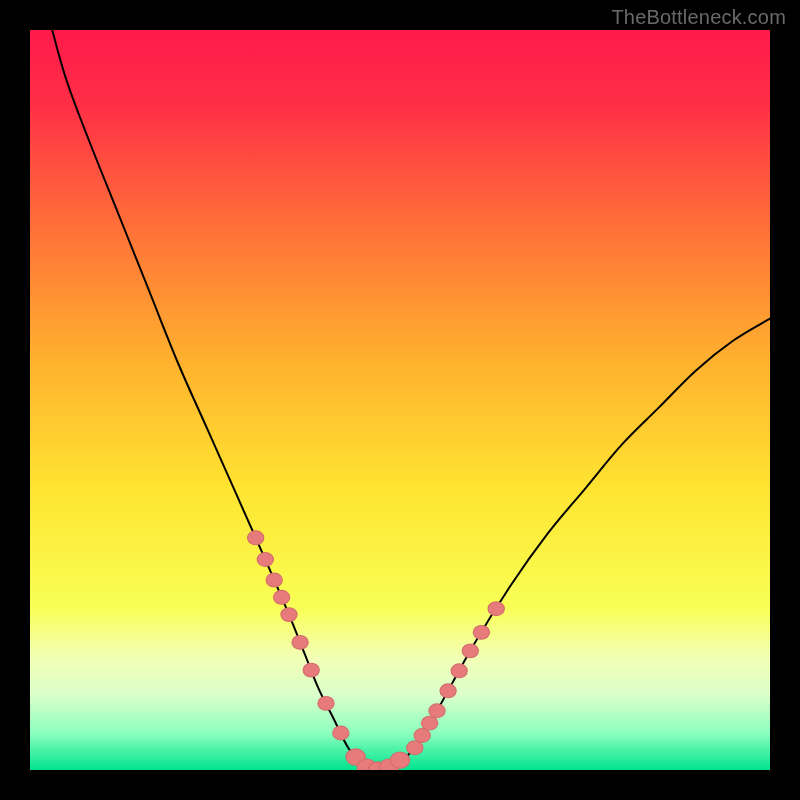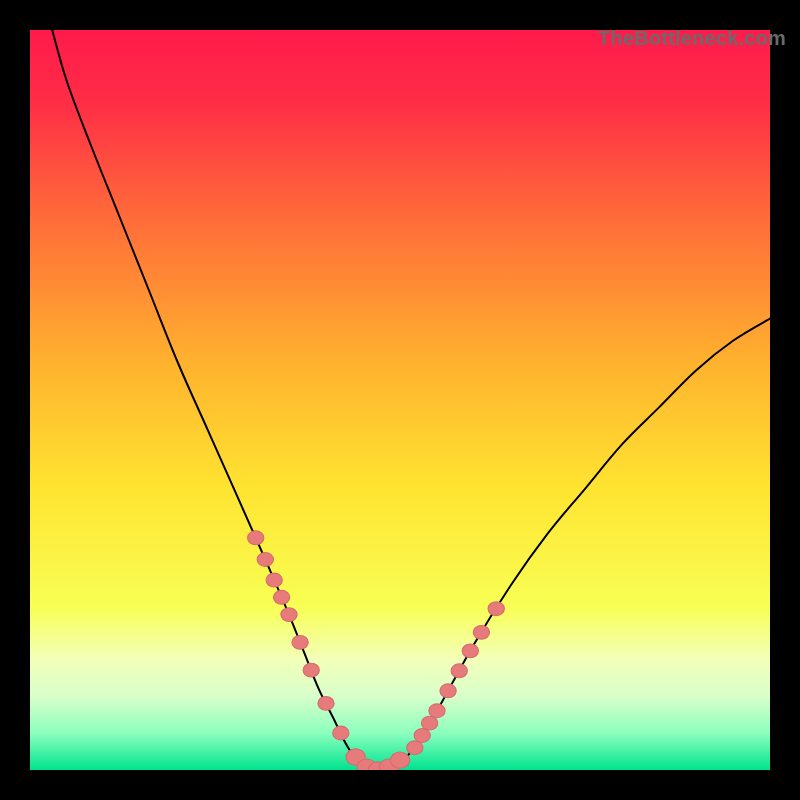--- a/index.html
+++ b/index.html
@@ -37,23 +37,22 @@
     width: 100%;
     height: 100%;
     overflow: visible;
   }
   .watermark {
     position: absolute;
     top: 6px;
     right: 14px;
     color: #6a6a6a;
     font-size: 20px;
-    font-weight: 700;
+    font-weight: 400;
     letter-spacing: 0.2px;
-    margin-top: 21px;
   }
 </style>
 </head>
 <body>
 
 <div class="frame">
 
   <div class="plot-area">
 
     <svg class="gradient" viewBox="0 0 100 100" preserveAspectRatio="none">

